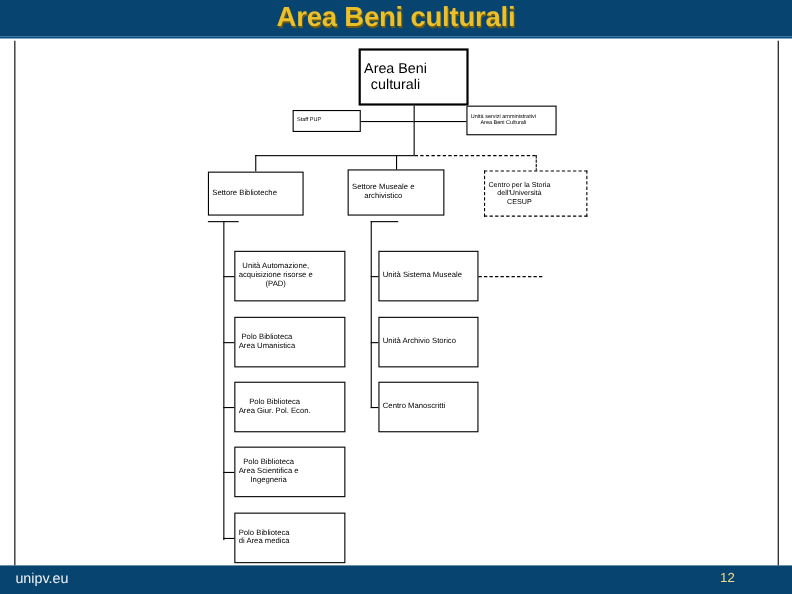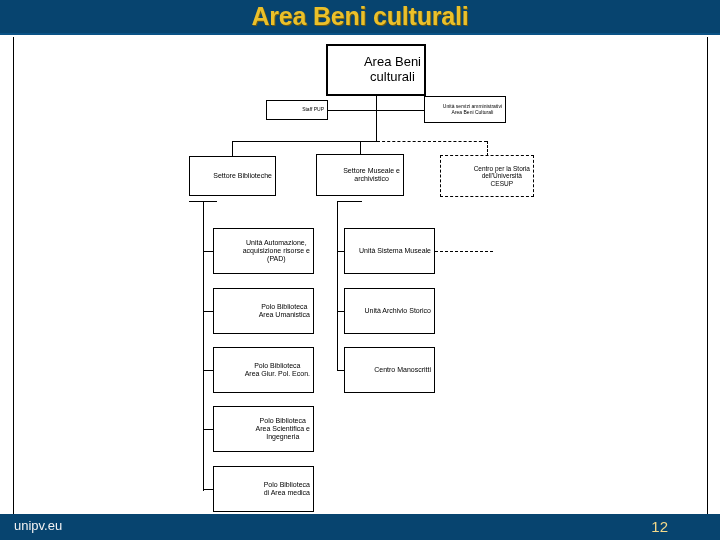--- a/index.html
+++ b/index.html
@@ -54,29 +54,29 @@
   .footer-bar{
     position:absolute;left:0;top:514px;width:720px;height:26px;
     background:#07446f;
   }
   .footer-left{
     position:absolute;left:14px;top:518px;
     font-size:13px;color:#f2f2f2;
   }
   .footer-right{
     position:absolute;right:12px;top:518px;
-    font-size:15px;color:#f3d98a;
+    font-size:12px;color:#f3d98a;
   }
 
   
   .node{
     position:absolute;
     border:1px solid #000;
     background:#ffffff;
-    display:flex;align-items:center;justify-content:flex-end;
+    display:flex;align-items:center;justify-content:flex-start;
     text-align:center;
     box-sizing:border-box;
     color:#000;
     line-height:1.15;
   }
   .node.dashed{border:1px dashed #000;}
   .node.root{
     border:2px solid #000;
     font-size:13px;
     box-shadow:0 0 0 1px #fff inset;

